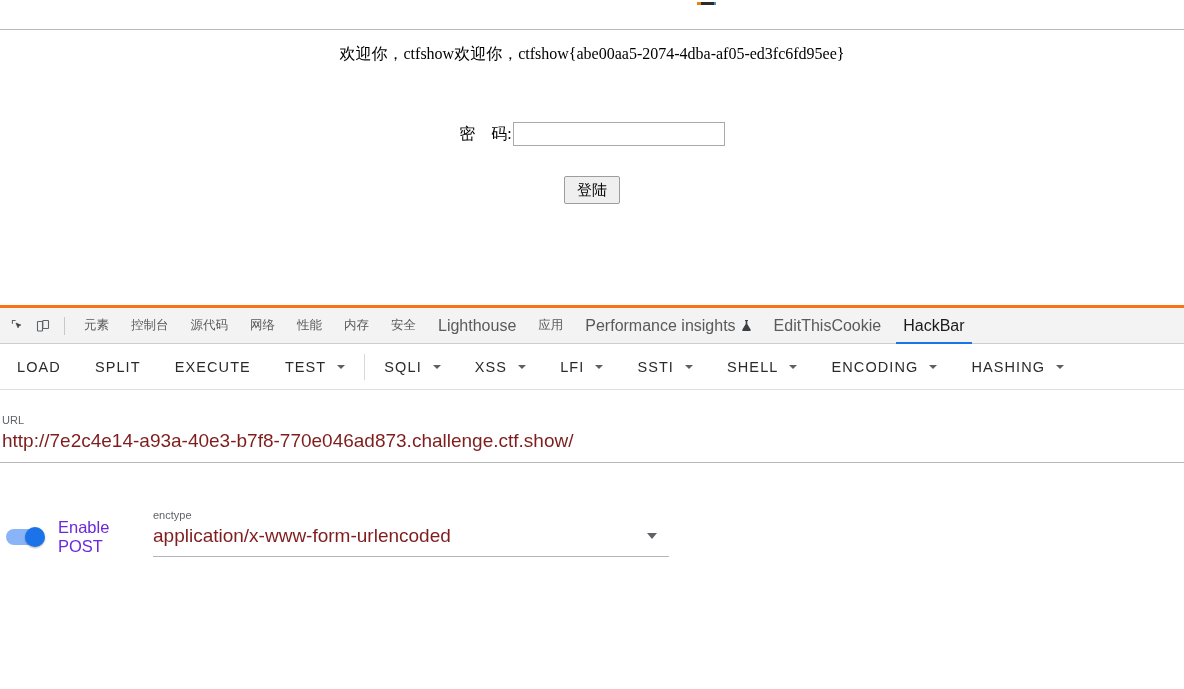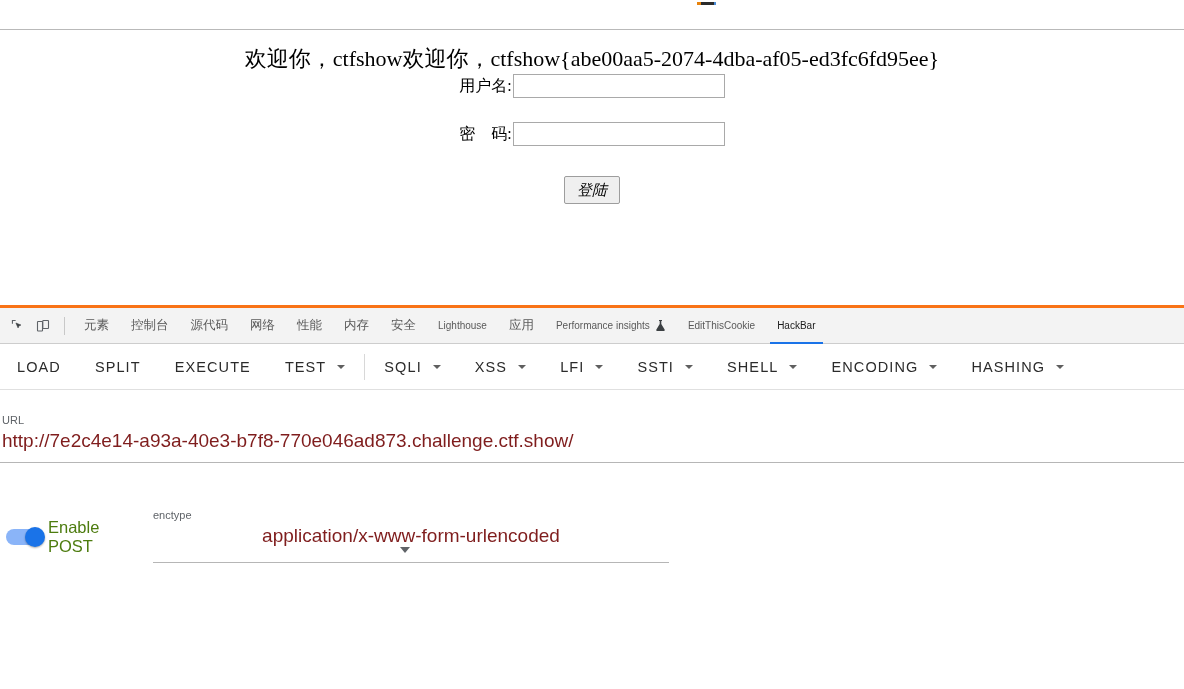--- a/index.html
+++ b/index.html
@@ -31,21 +31,21 @@
   
   .page {
     position: absolute; left: 0; top: 30px;
     width: 1184px; height: 281px;
     background: #ffffff;
   }
   .welcome {
     position: absolute; left: 0; top: 14px;
     width: 1184px; text-align: center;
     font-family: "Liberation Serif", serif;
-    font-size: 22px; color: #000; white-space: nowrap;
+    font-size: 16px; color: #000; white-space: nowrap;
   }
   .form-row {
     position: absolute; left: 0;
     width: 1184px; text-align: center;
     font-family: "Liberation Serif", serif;
     font-size: 16px; color: #000;
   }
   .form-row.r1 { top: 44px; }
   .form-row.r2 { top: 92px; }
   .form-label { display: inline-block; vertical-align: middle; }
@@ -63,21 +63,20 @@
   .login-btn {
     display: inline-block;
     font-family: "Liberation Serif", serif;
     font-size: 15px; color: #000;
     background: #efefef;
     border: 1px solid #9d9d9d;
     border-radius: 2px;
     padding: 4px 12px;
     line-height: 18px;
     cursor: default;
-    font-style: italic;
   }
 
   
   .devtools {
     position: absolute; left: 0; top: 305px;
     width: 1184px; height: 378px;
     background: #ffffff;
     border-top: 3px solid #f97316;
   }
 
@@ -96,21 +95,21 @@
     cursor: default;
   }
   .dt-sep {
     width: 1px; height: 18px; background: #c8c8c8; margin: 0 8px;
   }
   .dt-tabs { display: flex; align-items: stretch; height: 36px; }
   .dt-tab {
     position: relative;
     display: flex; align-items: center;
     padding: 0 11px;
-    font-size: 10px;
+    font-size: 16px;
     color: #5a5a5a;
     white-space: nowrap;
     cursor: default;
   }
   .dt-tab.cjk { font-size: 12.5px; }
   .dt-tab.active { color: #1a1a1a; }
   .dt-tab.active::after {
     content: "";
     position: absolute; left: 4px; right: 4px; bottom: 0;
     height: 2px; background: #1a73e8;
@@ -185,35 +184,35 @@
     border-radius: 8px;
     background: #8ab4f8;
   }
   .toggle-knob {
     position: absolute; left: 19px; top: 0;
     width: 20px; height: 20px; border-radius: 50%;
     background: #1a73e8;
     box-shadow: 0 1px 2px rgba(0,0,0,.32);
   }
   .toggle-label {
-    font-size: 16.5px; color: #4d7c0f;
+    margin-left: 10px;
+    font-size: 16.5px; color: #6d28d9;
     line-height: 19px;
   }
 
   .enctype-wrap {
     position: absolute; left: 153px; top: 5px;
     width: 516px;
   }
   .enctype-wrap .fld-label { display: block; }
   .enctype-select {
     position: relative;
     margin-top: 4px;
     display: flex; align-items: center; justify-content: space-between;
     cursor: default;
-    flex-direction: column;
   }
   .select-caret {
     width: 0; height: 0;
     border-left: 5.5px solid transparent;
     border-right: 5.5px solid transparent;
     border-top: 6px solid #5f6368;
     margin-right: 12px;
   }
   .enctype-wrap .fld-underline { margin-top: 9px; width: 516px; }
 
@@ -228,23 +227,20 @@
 
 <div class="top-strip">
   <div class="top-dash"></div>
   <div class="top-rule"></div>
 </div>
 
 <div class="page">
 
   <div class="welcome">欢迎你，ctfshow欢迎你，ctfshow{abe00aa5-2074-4dba-af05-ed3fc6fd95ee}</div>
 
-  <div class="form-row r1">
-    <span class="form-label">用户名:</span><input class="text-input" type="text" value="" style="">
-  </div>
 
   <div class="form-row r2">
     <span class="form-label">密　码:</span><input class="text-input" type="password" value="" style="">
   </div>
 
   <div class="btn-row">
     <button class="login-btn">登陆</button>
   </div>
 </div>
 

